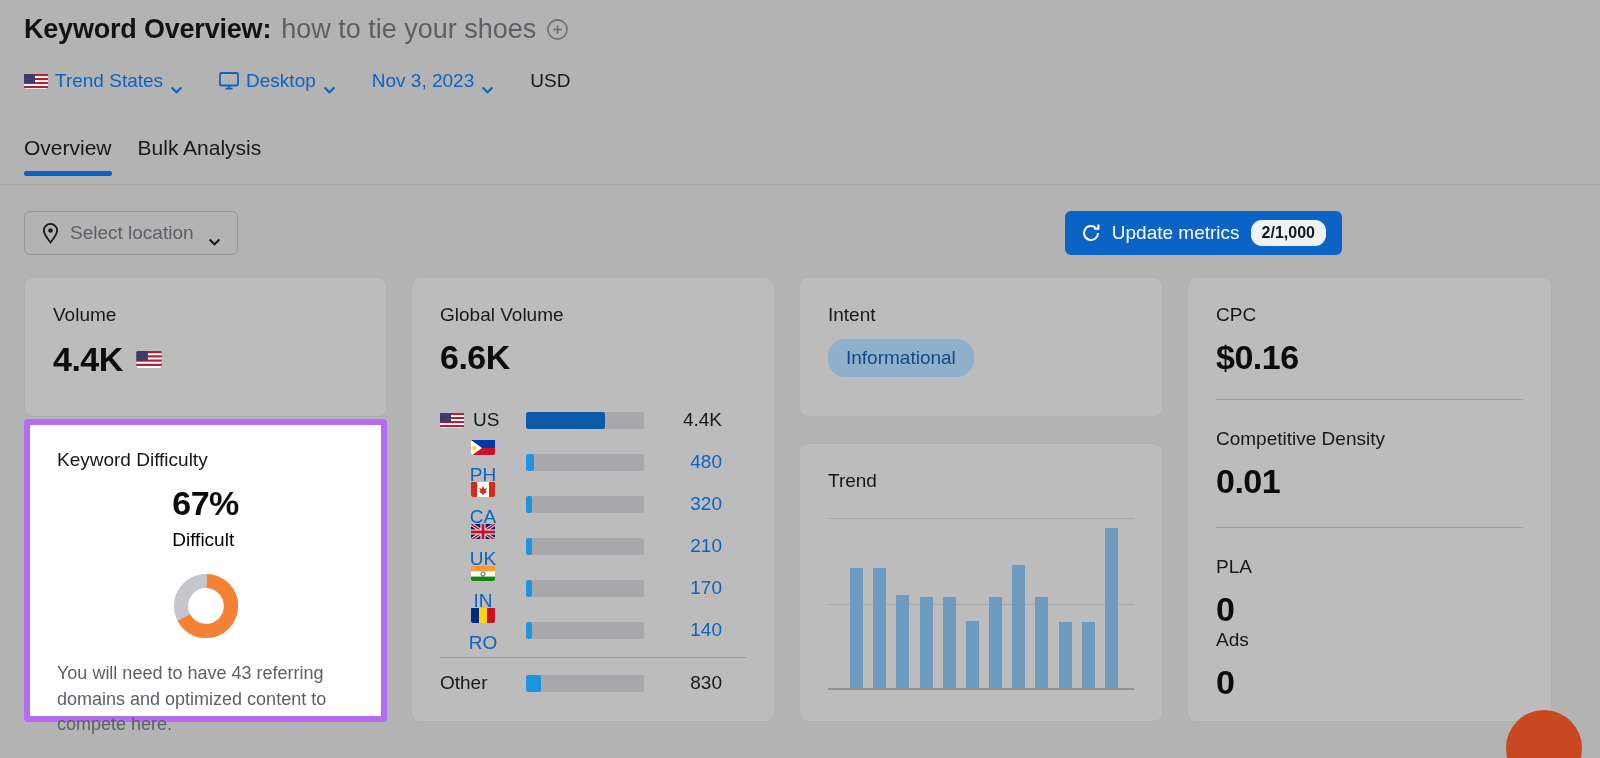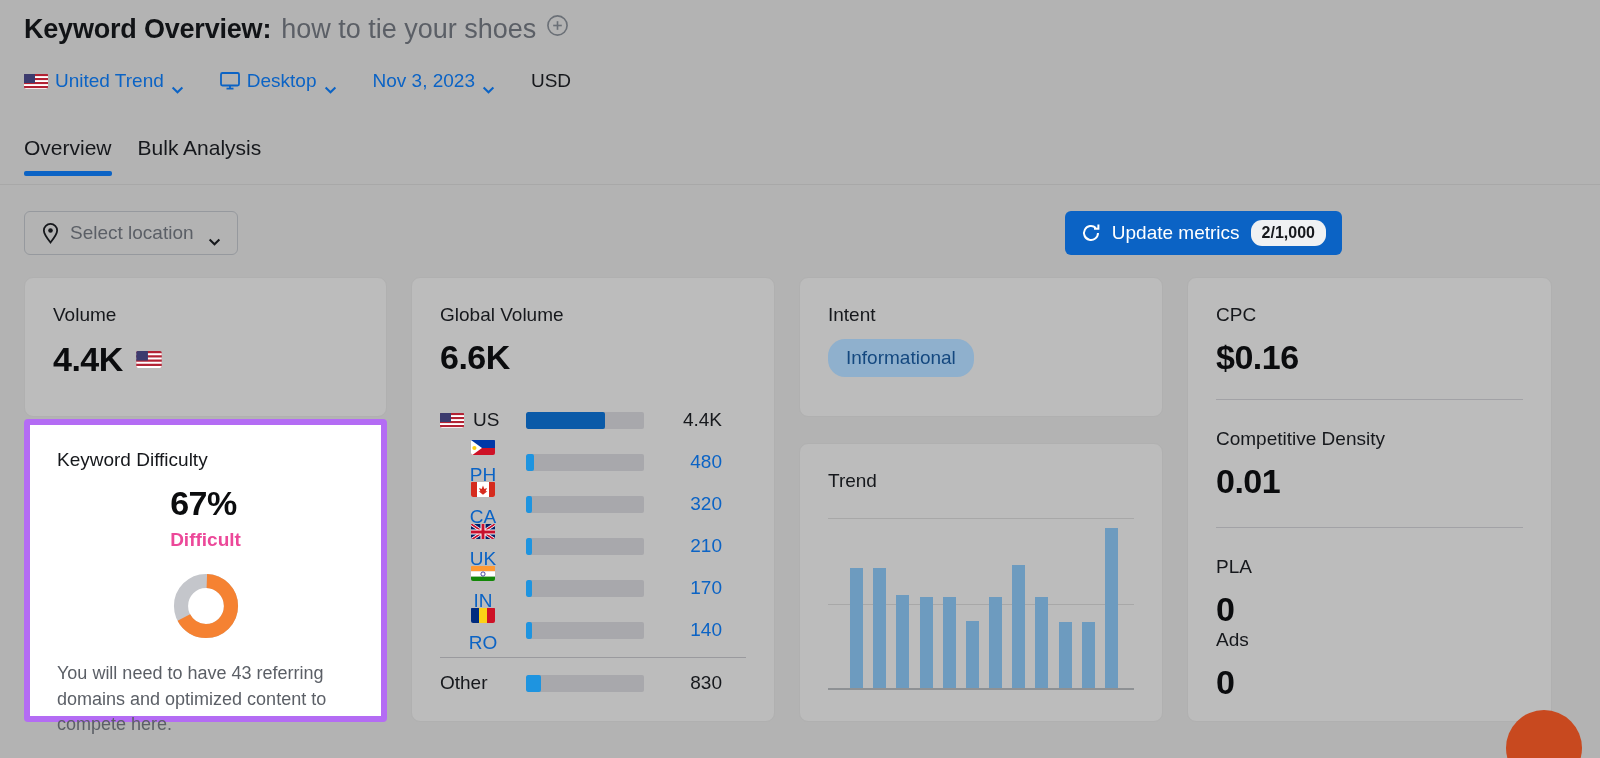--- a/index.html
+++ b/index.html
@@ -7,21 +7,21 @@
     width: 1600px; height: 758px;
     background: #b3b3b3;
     font-family: "Liberation Sans", sans-serif;
     overflow: hidden;
   }
   .page { position: relative; width: 1600px; height: 758px; }
 
   
   .title-row {
     position: absolute; left: 24px; top: 14px;
-    display: flex; gap: 10px;
+    display: flex; align-items: center; gap: 10px;
   }
   .title-main { font-size: 27px; font-weight: bold; color: #111316; letter-spacing: -.2px; }
   .title-kw { font-size: 27px; font-weight: normal; color: #5b5f66; }
   .plus-icon { width: 23px; height: 23px; color: #6b7077; display:inline-block; }
 
   .meta-row {
     position: absolute; left: 24px; top: 70px;
     display: flex; align-items: center; gap: 0px;
   }
   .meta-item {
@@ -107,21 +107,21 @@
   .pad { padding: 26px 28px; }
 
   .volume-value { display: flex; align-items: center; gap: 13px; margin-top: 14px; }
 
   
   .kd-inner { padding: 24px 27px; }
   .kd-label { font-size: 19px; color: #16181c; }
   .kd-mid { display: flex; align-items: center; gap: 22px; margin-top: 14px; flex-direction: column; }
   .kd-left { display: flex; flex-direction: column; }
   .kd-pct { font-size: 34px; font-weight: bold; color: #0b0c0e; letter-spacing: -.5px; line-height: 1.1; }
-  .kd-diff { font-size: 19px; color: #ec4899; margin-top: 7px; font-weight: bold; }
+  .kd-diff { font-size: 19px; color: #000000; margin-top: 7px; }
   .donut { width: 66px; height: 66px; flex: none; }
   .kd-desc { margin-top: 22px; font-size: 18px; line-height: 1.42; color: #5b5f66; max-width: 300px; }
 
   
   .gv-rows { margin-top: 22px; }
   .gv-row {
     display: flex; align-items: center; height: 42px;
   }
   .gv-cc {
     display: flex; align-items: center; gap: 9px;
@@ -198,21 +198,21 @@
           <rect width="24" height="16" fill="#b22234"></rect>
           <g fill="#fff">
               <rect y="2.1" width="24" height="1.9"></rect>
               <rect y="6.1" width="24" height="1.9"></rect>
               <rect y="10.1" width="24" height="1.9"></rect>
               <rect y="14.1" width="24" height="1.9"></rect>
             </g>
           <rect width="11" height="9" fill="#3c3b6e"></rect>
         </svg>
       </span>
-      <span>United Trend</span>
+      <span>Trend States</span>
       <span class="chev">
         <svg viewBox="0 0 14 9" width="13" height="8" fill="none" stroke="currentColor" stroke-width="2.3">
             <polyline points="1.5,1.8 7,7 12.5,1.8"></polyline>
           </svg>
       </span>
     </div>
 
     <div class="meta-item">
       <span class="monitor-icon">
         <svg viewBox="0 0 20 18" width="20" height="18" fill="none" stroke="currentColor" stroke-width="1.8">

